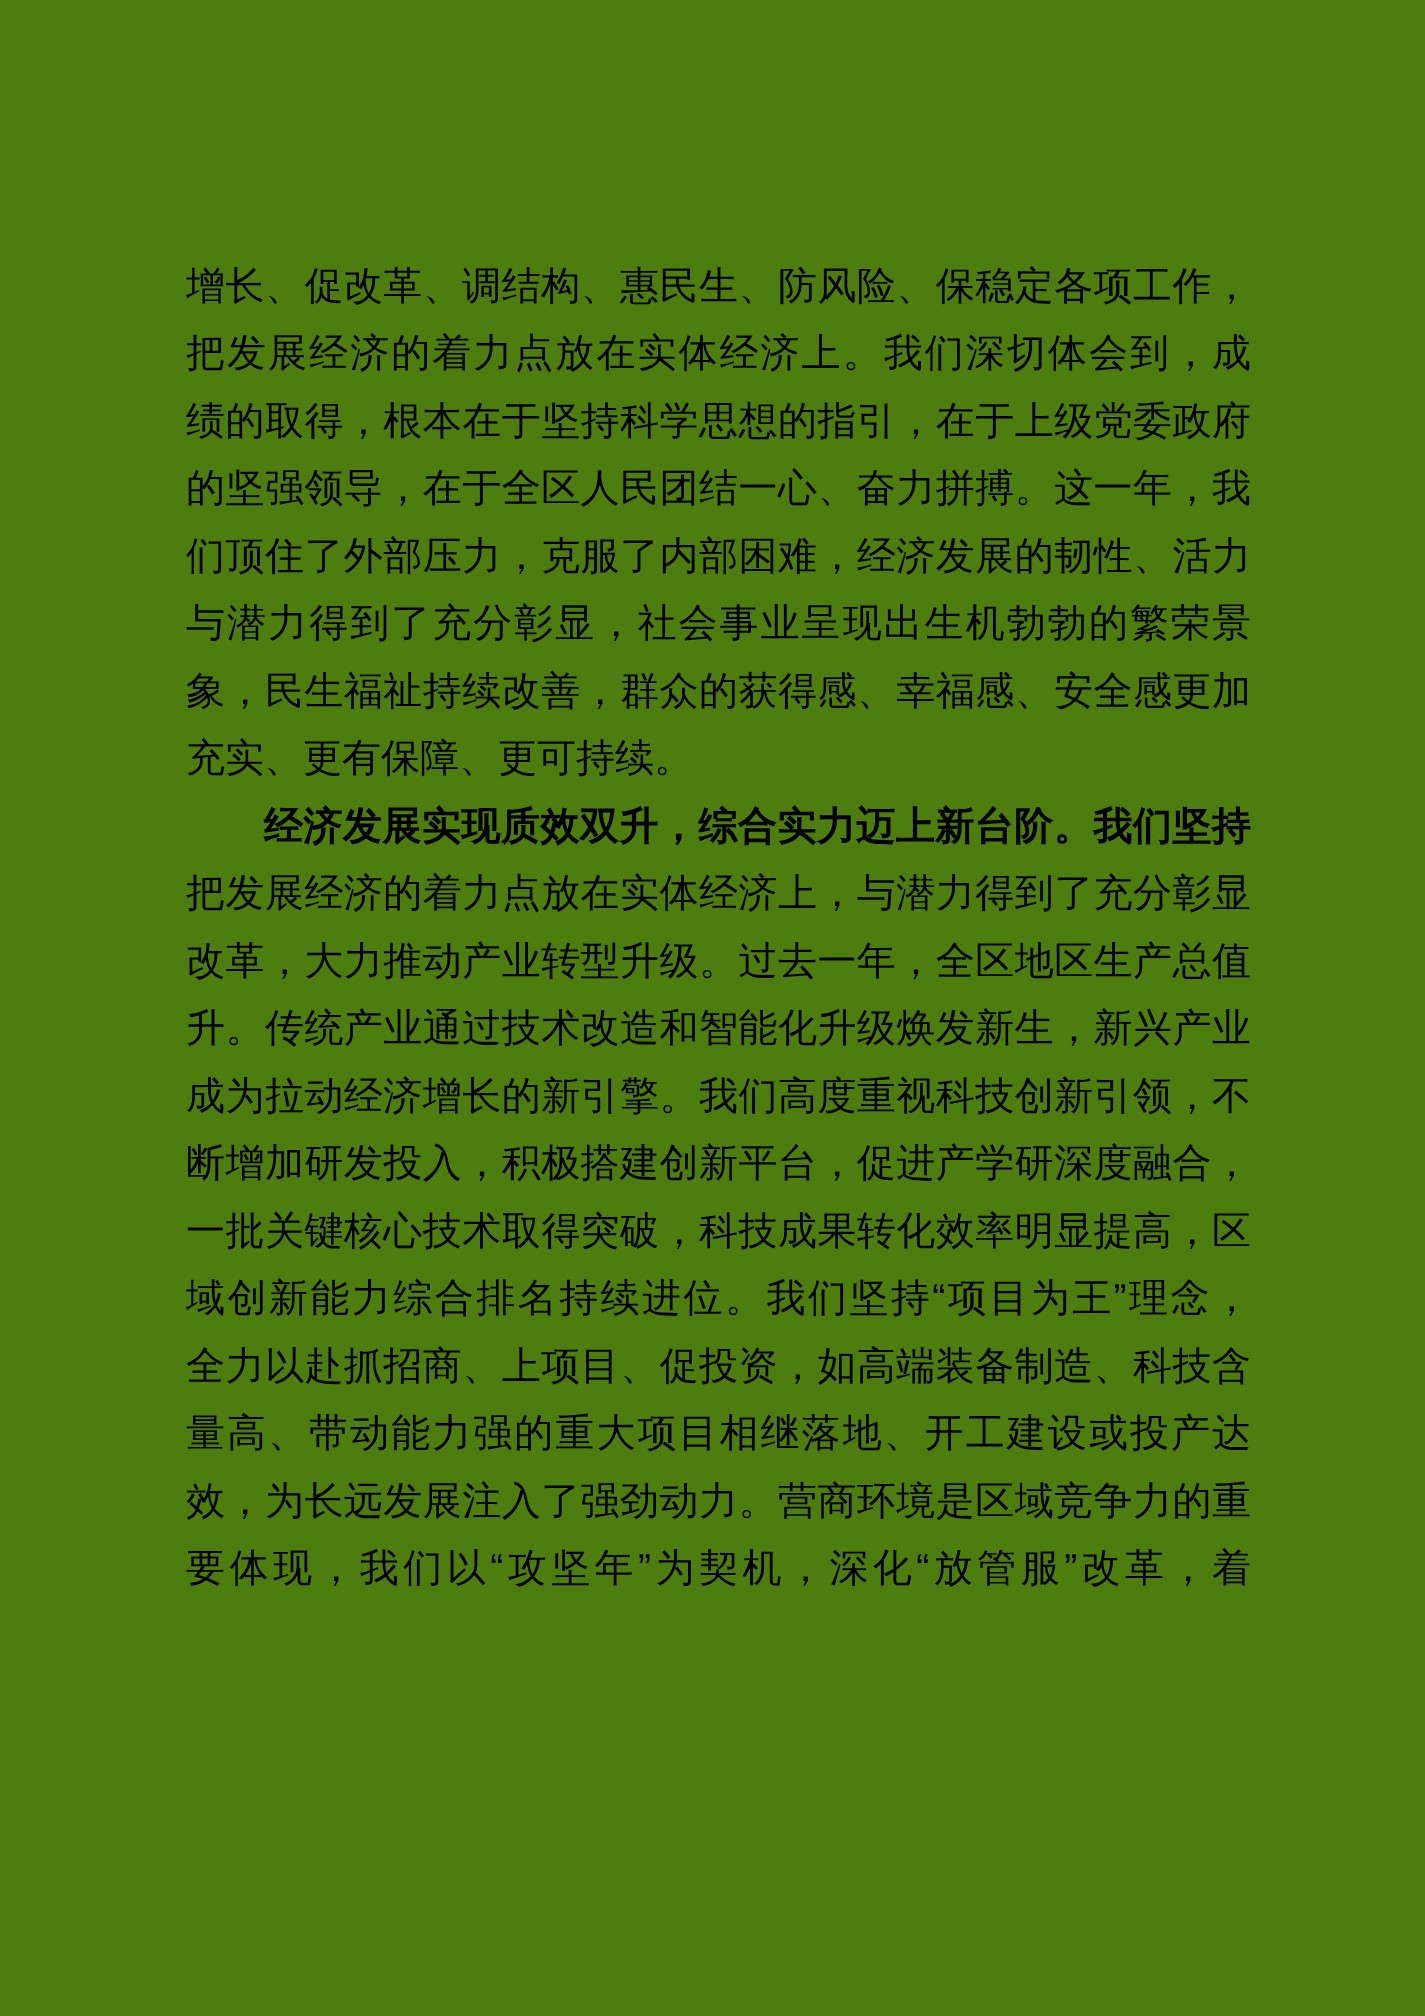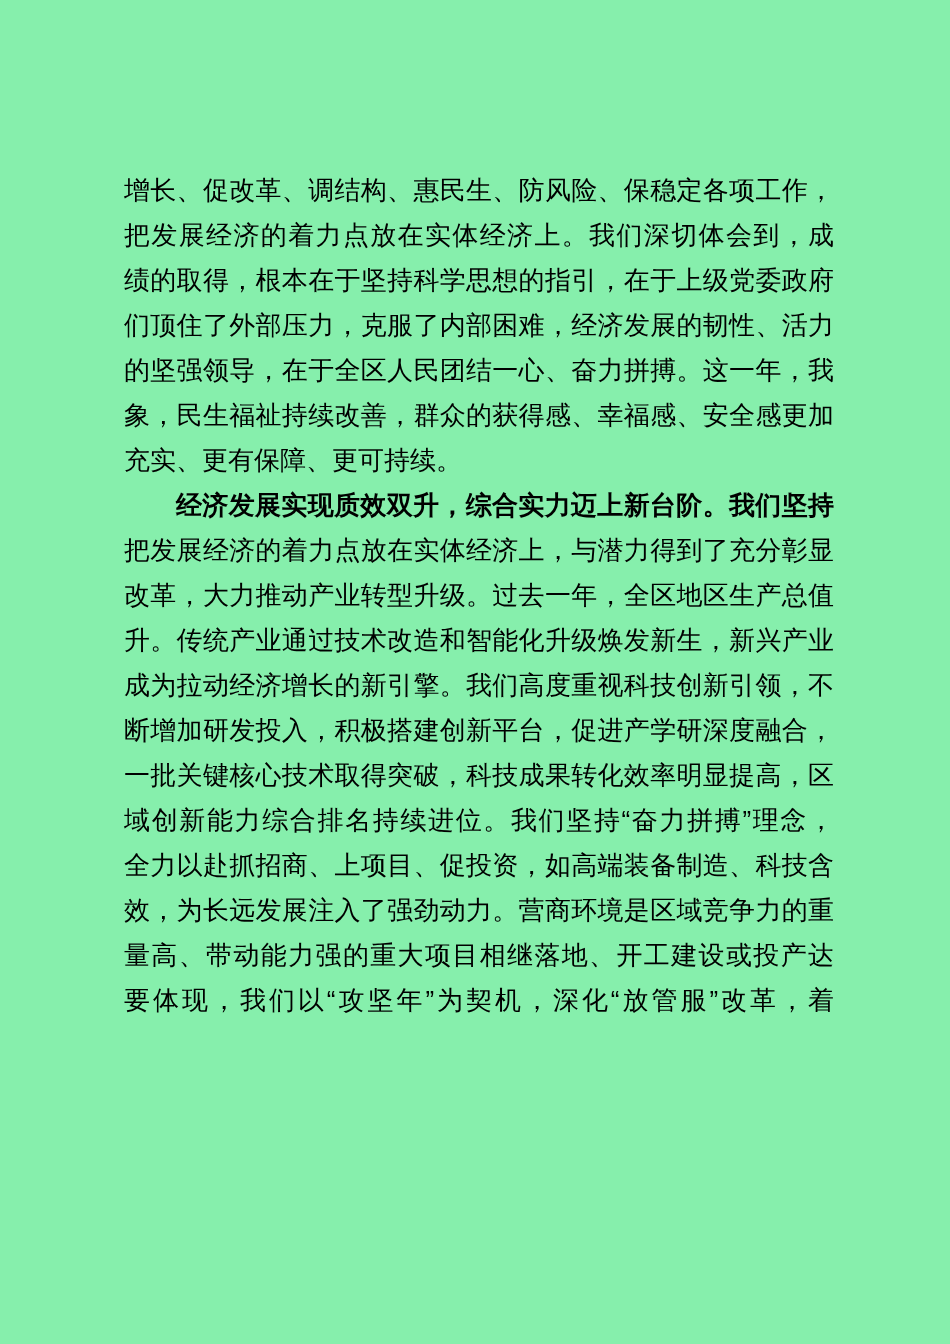--- a/index.html
+++ b/index.html
@@ -9,21 +9,21 @@
   body {
     width: 950px;
     height: 1344px;
     background: #ffffff;
     overflow: hidden;
   }
   .page {
     box-sizing: border-box;
     width: 950px;
     height: 1344px;
-    background: #86efac;
+    background: #4d7c0f;
     padding: 168px 116px 0 124px;
   }
   .text-block {
     width: 710px;
   }
   .line {
     font-family: "Liberation Sans", "DejaVu Sans", sans-serif;
     font-size: 26px;
     line-height: 45px;
     height: 45px;
@@ -41,30 +41,31 @@
   }
 </style>
 </head>
 <body>
 
 <div class="page">
   <div class="text-block" id="doc-body">
       <div class="line">增长、促改革、调结构、惠民生、防风险、保稳定各项工作，</div>
       <div class="line">把发展经济的着力点放在实体经济上。我们深切体会到，成</div>
       <div class="line">绩的取得，根本在于坚持科学思想的指引，在于上级党委政府</div>
+      <div class="line">的坚强领导，在于全区人民团结一心、奋力拼搏。这一年，我</div>
       <div class="line">们顶住了外部压力，克服了内部困难，经济发展的韧性、活力</div>
-      <div class="line">的坚强领导，在于全区人民团结一心、奋力拼搏。这一年，我</div>
+      <div class="line">与潜力得到了充分彰显，社会事业呈现出生机勃勃的繁荣景</div>
       <div class="line">象，民生福祉持续改善，群众的获得感、幸福感、安全感更加</div>
       <div class="line para-end">充实、更有保障、更可持续。</div>
       <div class="line first-indent">经济发展实现质效双升，综合实力迈上新台阶。我们坚持</div>
       <div class="line">把发展经济的着力点放在实体经济上，与潜力得到了充分彰显</div>
       <div class="line">改革，大力推动产业转型升级。过去一年，全区地区生产总值</div>
       <div class="line">升。传统产业通过技术改造和智能化升级焕发新生，新兴产业</div>
       <div class="line">成为拉动经济增长的新引擎。我们高度重视科技创新引领，不</div>
       <div class="line">断增加研发投入，积极搭建创新平台，促进产学研深度融合，</div>
       <div class="line">一批关键核心技术取得突破，科技成果转化效率明显提高，区</div>
-      <div class="line">域创新能力综合排名持续进位。我们坚持“奋力拼搏”理念，</div>
+      <div class="line">域创新能力综合排名持续进位。我们坚持“项目为王”理念，</div>
       <div class="line">全力以赴抓招商、上项目、促投资，如高端装备制造、科技含</div>
+      <div class="line">量高、带动能力强的重大项目相继落地、开工建设或投产达</div>
       <div class="line">效，为长远发展注入了强劲动力。营商环境是区域竞争力的重</div>
-      <div class="line">量高、带动能力强的重大项目相继落地、开工建设或投产达</div>
       <div class="line">要体现，我们以“攻坚年”为契机，深化“放管服”改革，着</div>
     </div>
 </div>
 
 </body></html>

